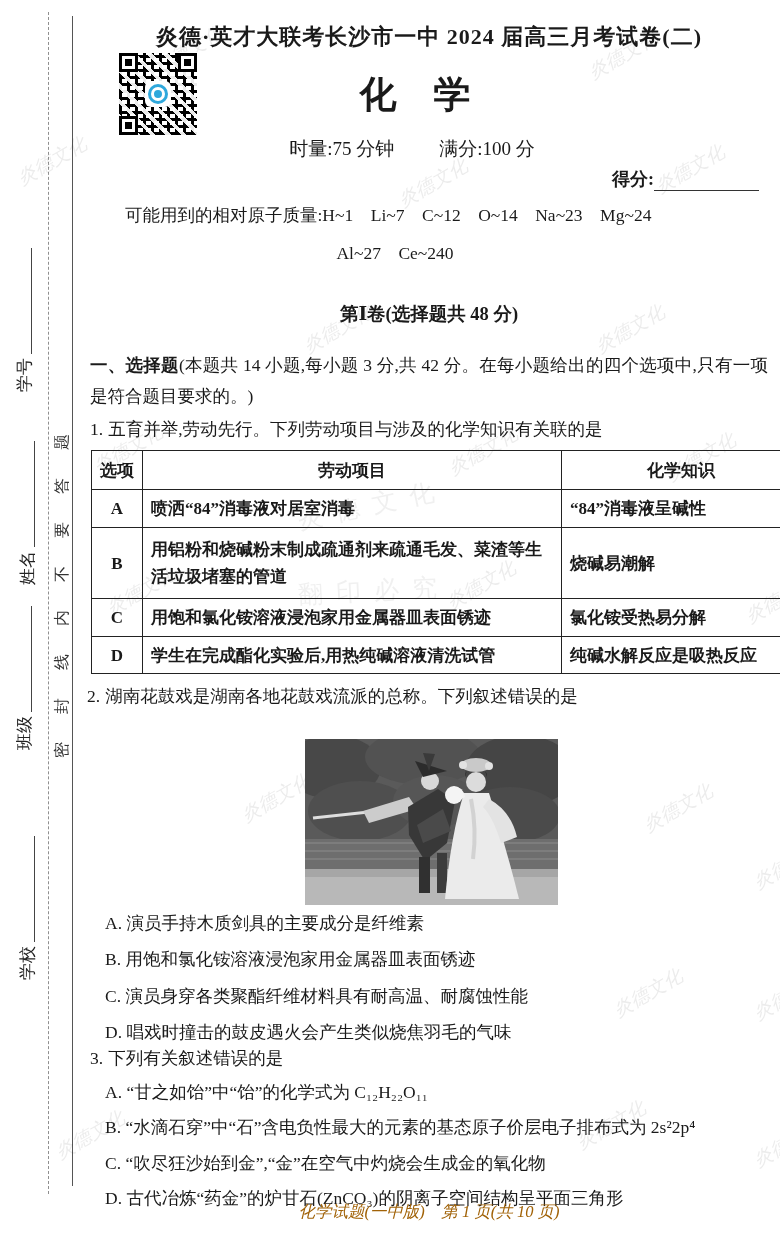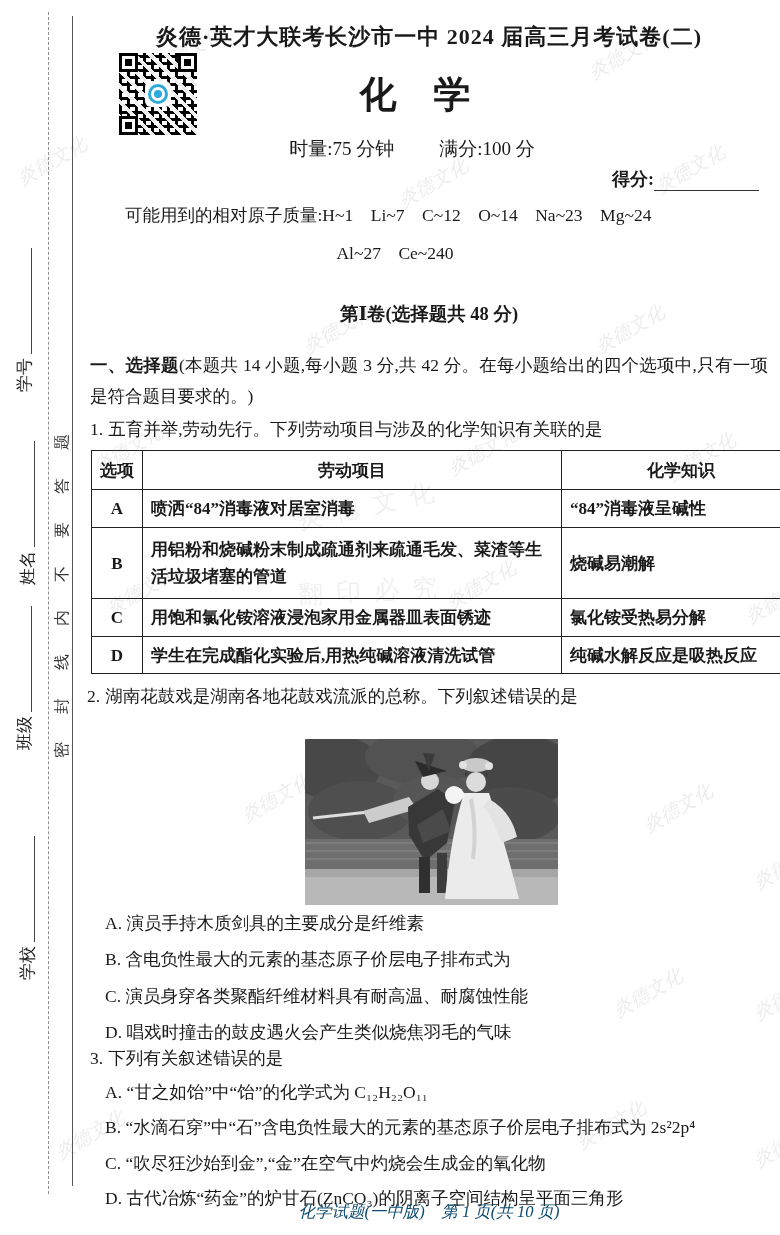--- a/index.html
+++ b/index.html
@@ -110,21 +110,21 @@
   .q1-table .c-know{width:222px;}
   .q1-table thead th{text-align:center;height:30px;}
   .q1-table .r-a td{height:29px;}
   .q1-table .r-b td{height:62px;}
   .q1-table .r-c td{height:29px;}
   .q1-table .r-d td{height:28px;}
   
   .photo{position:absolute;left:305px;top:739px;width:253px;height:166px;overflow:hidden;}
   .photo svg{display:block;}
   
-  .footer{position:absolute;left:90px;top:1201px;width:678px;text-align:center;font-size:16.5px;font-style:italic;color:#0c4a6e;}
+  .footer{position:absolute;left:90px;top:1201px;width:678px;text-align:center;font-size:16.5px;font-style:italic;color:#a16207;}
 </style>
 </head>
 <body>
 
 <div class="seal-dashed"></div>
 <div class="seal-solid"></div>
 
 <div class="side-label side-label-xuehao">
   <span>学号</span>
     <span class="uline"></span>
@@ -270,21 +270,21 @@
     <circle cx="184" cy="27" r="4" fill="#e2e2e2"></circle>
     <path d="M159 54 Q146 95 140 160 L214 160 Q200 104 184 54 Z" fill="#ebebeb"></path>
     <path d="M150 64 Q140 56 146 48 Q158 46 160 58 Z" fill="#f2f2f2"></path>
     <circle cx="149" cy="56" r="9" fill="#f4f4f4"></circle>
     <path d="M184 60 Q206 72 212 98 L196 104 Q188 78 178 68 Z" fill="#e3e3e3"></path>
     <path d="M166 60 Q172 90 168 120" stroke="#d2d2d2" stroke-width="4" fill="none"></path>
   </svg>
 </div>
 
 <div class="opt" style="top:911px;">A. 演员手持木质剑具的主要成分是纤维素</div>
-<div class="opt" style="top:947px;">B. 含电负性最大的元素的基态原子价层电子排布式为</div>
+<div class="opt" style="top:947px;">B. 用饱和氯化铵溶液浸泡家用金属器皿表面锈迹</div>
 <div class="opt" style="top:984px;">C. 演员身穿各类聚酯纤维材料具有耐高温、耐腐蚀性能</div>
 <div class="opt" style="top:1020px;">D. 唱戏时撞击的鼓皮遇火会产生类似烧焦羽毛的气味</div>
 
 <div class="qline q3-line">
   <span class="qnum">3.</span><span>下列有关叙述错误的是</span>
 </div>
 
 <div class="opt" style="top:1080px;">A. “甘之如饴”中“饴”的化学式为 C₁₂H₂₂O₁₁</div>
 <div class="opt" style="top:1115px;">B. “水滴石穿”中“石”含电负性最大的元素的基态原子价层电子排布式为 2s²2p⁴</div>
 <div class="opt" style="top:1151px;">C. “吹尽狂沙始到金”,“金”在空气中灼烧会生成金的氧化物</div>

